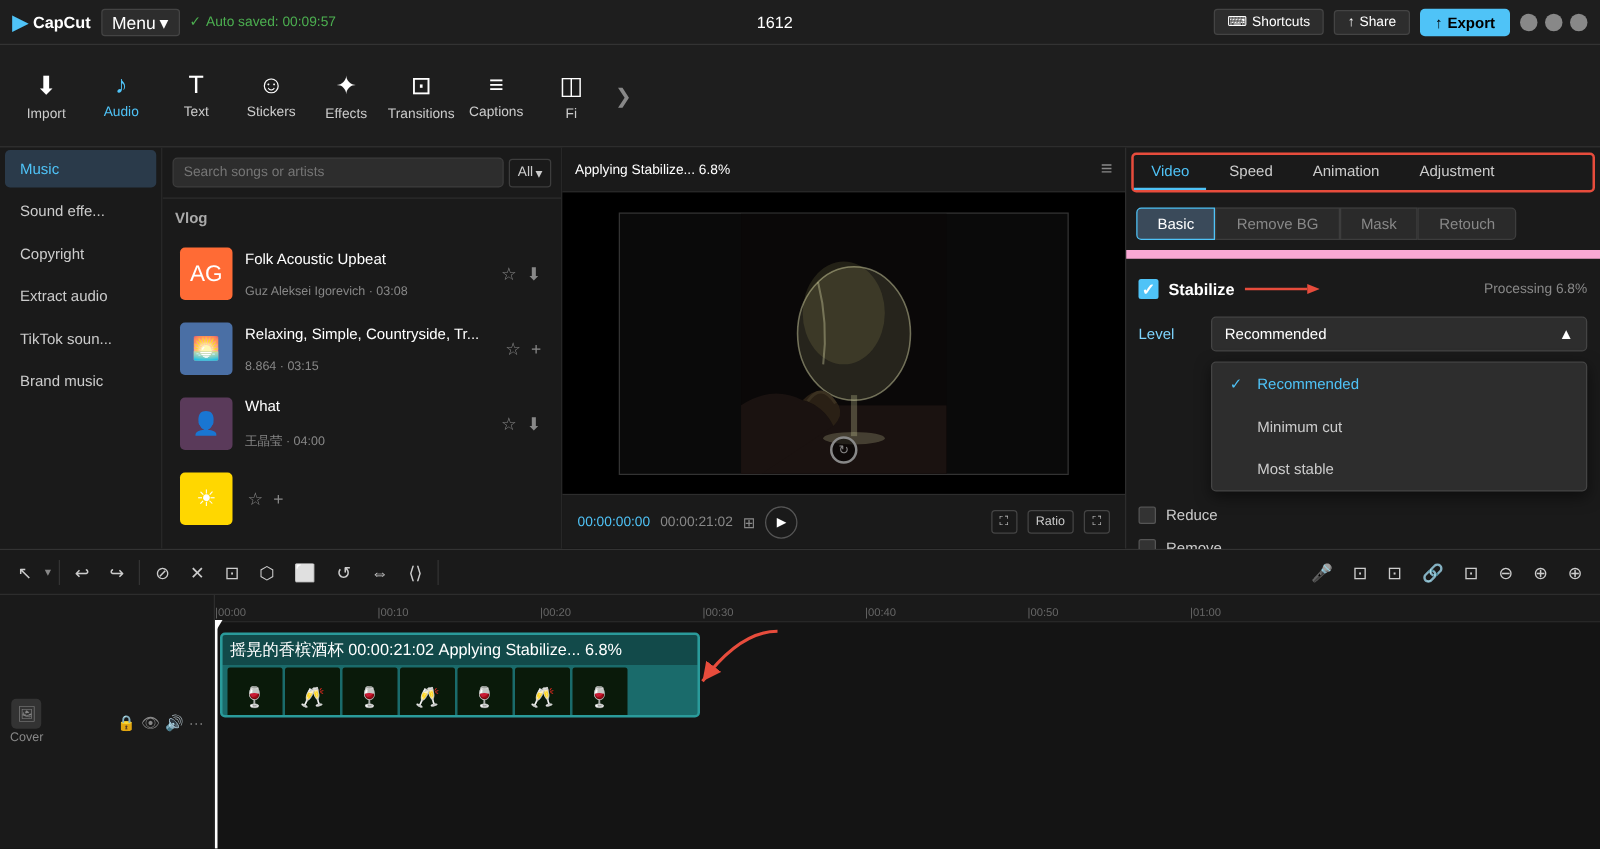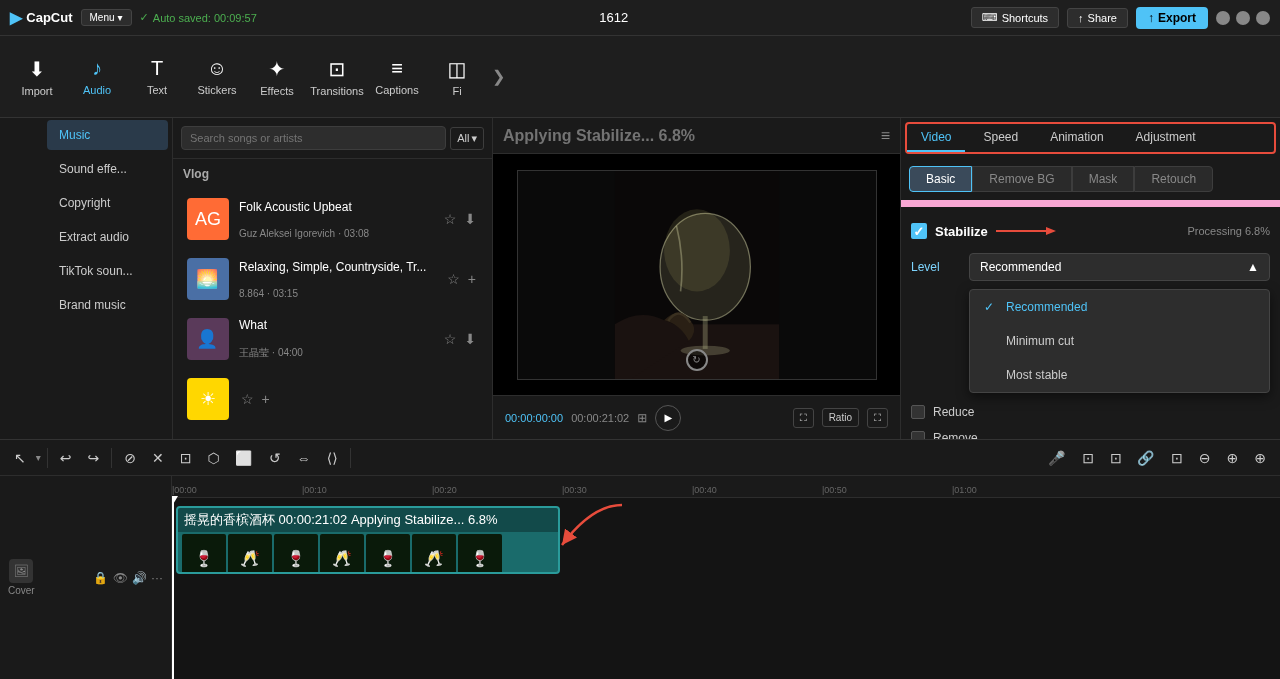--- a/index.html
+++ b/index.html
@@ -2,21 +2,21 @@
 <html><head>
   <meta charset="utf-8">
   <style>
     * { margin: 0; padding: 0; box-sizing: border-box; }
     body { width: 1280px; height: 679px; background: #1a1a1a; color: #fff; font-family: 'Segoe UI', Arial, sans-serif; overflow: hidden; display: flex; flex-direction: column; }
 
     
     .topbar { height: 36px; background: #1e1e1e; display: flex; align-items: center; justify-content: space-between; padding: 0 10px; border-bottom: 1px solid #333; flex-shrink: 0; }
     .topbar-left { display: flex; align-items: center; gap: 8px; }
     .capcut-logo { color: #fff; font-size: 13px; font-weight: bold; display: flex; align-items: center; gap: 4px; }
-    .menu-btn { background: #2d2d2d; border: 1px solid #444; color: #fff; padding: 2px 8px; font-size: 10px; border-radius: 3px; cursor: pointer; display: flex; align-items: center; gap: 3px; }
+    .menu-btn { background: #2d2d2d; border: 1px solid #444; color: #fff; padding: 2px 8px; font-size: 14px; border-radius: 3px; cursor: pointer; display: flex; align-items: center; gap: 3px; }
     .autosave { color: #4caf50; font-size: 11px; display: flex; align-items: center; gap: 4px; }
     .topbar-center { font-size: 13px; color: #fff; }
     .topbar-right { display: flex; align-items: center; gap: 8px; }
     .topbar-btn { background: #2d2d2d; border: 1px solid #444; color: #fff; padding: 3px 10px; font-size: 11px; border-radius: 3px; cursor: pointer; display: flex; align-items: center; gap: 4px; }
     .export-btn { background: #4fc3f7; border: none; color: #000; padding: 4px 12px; font-size: 12px; border-radius: 4px; cursor: pointer; font-weight: bold; display: flex; align-items: center; gap: 4px; }
     .win-controls { display: flex; gap: 6px; align-items: center; }
     .win-btn { width: 14px; height: 14px; border-radius: 50%; border: none; cursor: pointer; }
     .win-minimize { background: #888; }
     .win-maximize { background: #888; }
     .win-close { background: #888; }
@@ -24,21 +24,21 @@
     
     .main-toolbar { height: 82px; background: #1e1e1e; display: flex; align-items: center; padding: 0 8px; border-bottom: 1px solid #333; flex-shrink: 0; gap: 2px; }
     .toolbar-item { display: flex; flex-direction: column; align-items: center; justify-content: center; width: 58px; height: 68px; cursor: pointer; border-radius: 6px; gap: 4px; }
     .toolbar-item.active { color: #4fc3f7; }
     .toolbar-icon { font-size: 20px; }
     .toolbar-label { font-size: 11px; color: #ccc; }
     .toolbar-item.active .toolbar-label { color: #4fc3f7; }
     .toolbar-more { color: #888; font-size: 16px; cursor: pointer; padding: 4px; }
 
     
-    .content { display: flex; flex: 1; overflow: hidden; padding-left: 43px; }
+    .content { display: flex; flex: 1; overflow: hidden; }
 
     
     .left-panel { width: 130px; background: #1a1a1a; border-right: 1px solid #2d2d2d; display: flex; flex-direction: column; flex-shrink: 0; }
     .left-item { padding: 8px 12px; font-size: 12px; color: #ccc; cursor: pointer; border-radius: 4px; margin: 2px 4px; }
     .left-item.active { background: #2a3a4a; color: #4fc3f7; }
 
     
     .middle-panel { width: 320px; background: #1a1a1a; border-right: 1px solid #2d2d2d; display: flex; flex-direction: column; flex-shrink: 0; overflow: hidden; }
     .search-bar { display: flex; align-items: center; gap: 4px; padding: 8px; border-bottom: 1px solid #2d2d2d; }
     .search-input { flex: 1; background: #2d2d2d; border: 1px solid #3d3d3d; color: #ccc; padding: 5px 8px; border-radius: 4px; font-size: 11px; }
@@ -48,21 +48,21 @@
     .music-thumb { width: 42px; height: 42px; border-radius: 4px; flex-shrink: 0; display: flex; align-items: center; justify-content: center; font-size: 18px; }
     .music-info { flex: 1; overflow: hidden; }
     .music-title { font-size: 12px; color: #fff; white-space: nowrap; overflow: hidden; text-overflow: ellipsis; }
     .music-meta { font-size: 10px; color: #888; margin-top: 14px; }
     .music-actions { display: flex; gap: 4px; }
     .music-action-btn { background: transparent; border: none; color: #888; cursor: pointer; font-size: 14px; padding: 2px; }
 
     
     .preview-area { flex: 1; background: #111; display: flex; flex-direction: column; position: relative; }
     .preview-header { height: 36px; background: #1a1a1a; display: flex; align-items: center; justify-content: space-between; padding: 0 10px; border-bottom: 1px solid #2d2d2d; flex-shrink: 0; }
-    .preview-title { font-size: 16px; color: #737373; font-weight: bold; }
+    .preview-title { font-size: 11px; color: #ffffff; }
     .preview-menu { color: #888; cursor: pointer; }
     .video-frame { flex: 1; display: flex; align-items: center; justify-content: center; background: #000; position: relative; }
     .video-placeholder { width: 360px; height: 210px; background: #111; display: flex; align-items: center; justify-content: center; position: relative; overflow: hidden; }
     .playback-controls { height: 44px; background: #1a1a1a; display: flex; align-items: center; gap: 8px; padding: 0 12px; border-top: 1px solid #2d2d2d; flex-shrink: 0; }
     .time-display { font-size: 11px; color: #4fc3f7; }
     .time-total { font-size: 11px; color: #888; }
     .play-btn { width: 26px; height: 26px; background: transparent; border: 1px solid #555; border-radius: 50%; color: #fff; font-size: 10px; cursor: pointer; display: flex; align-items: center; justify-content: center; }
     .ctrl-btn { background: transparent; border: 1px solid #444; color: #ccc; padding: 3px 6px; font-size: 10px; border-radius: 3px; cursor: pointer; }
     .spacer { flex: 1; }
 

